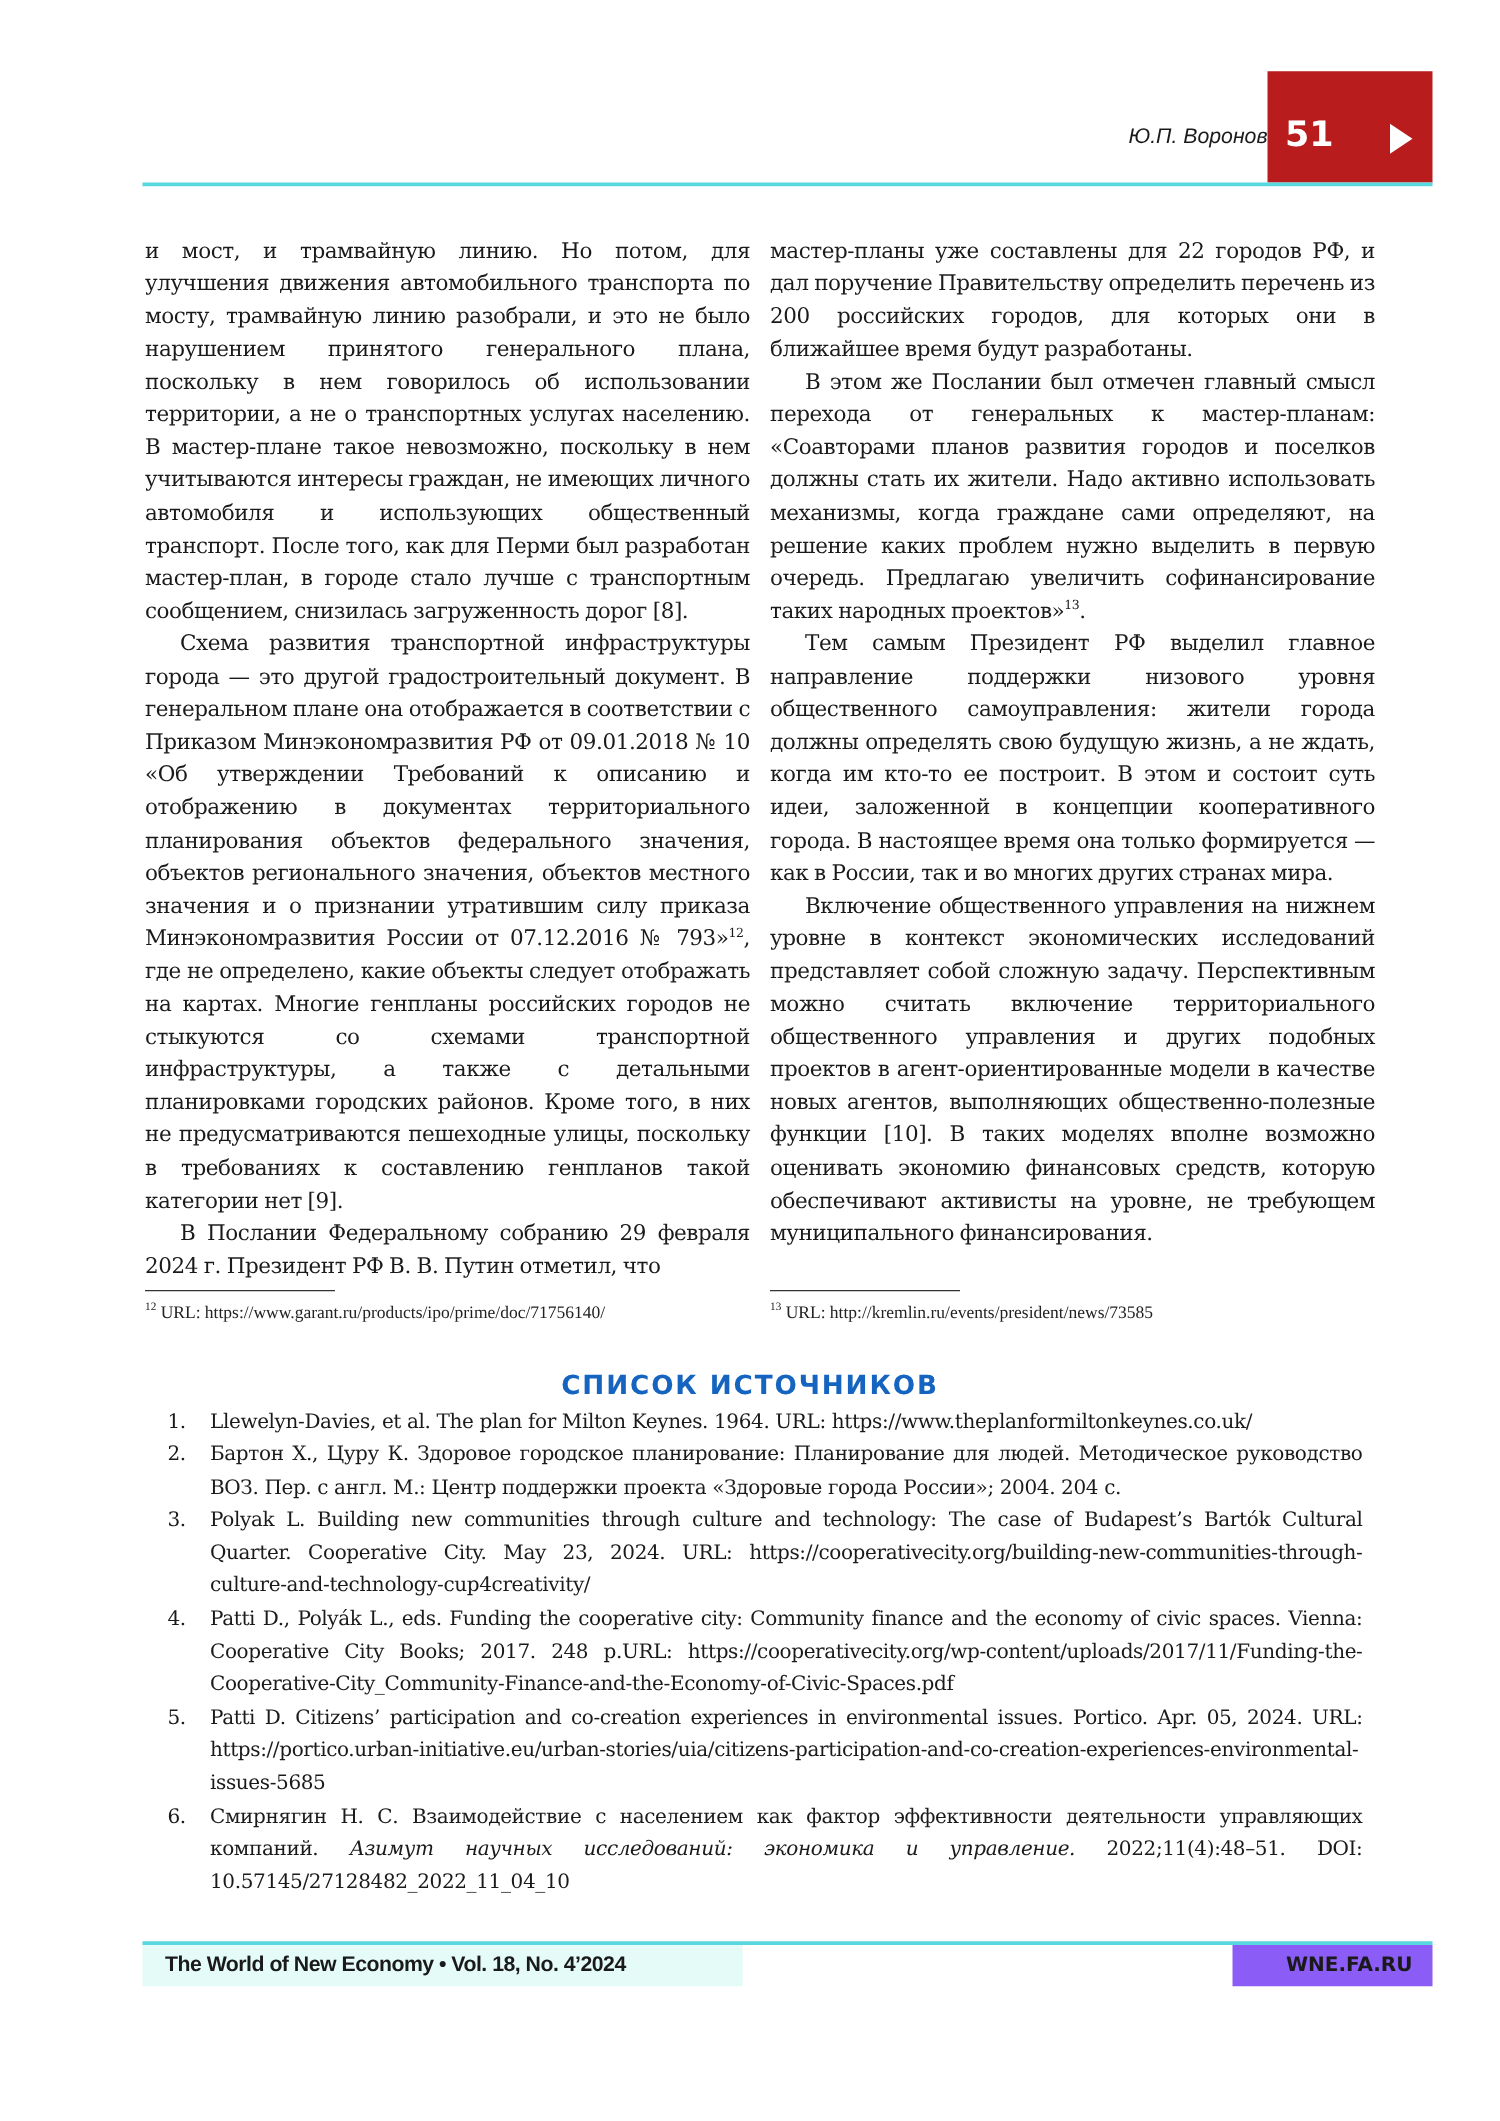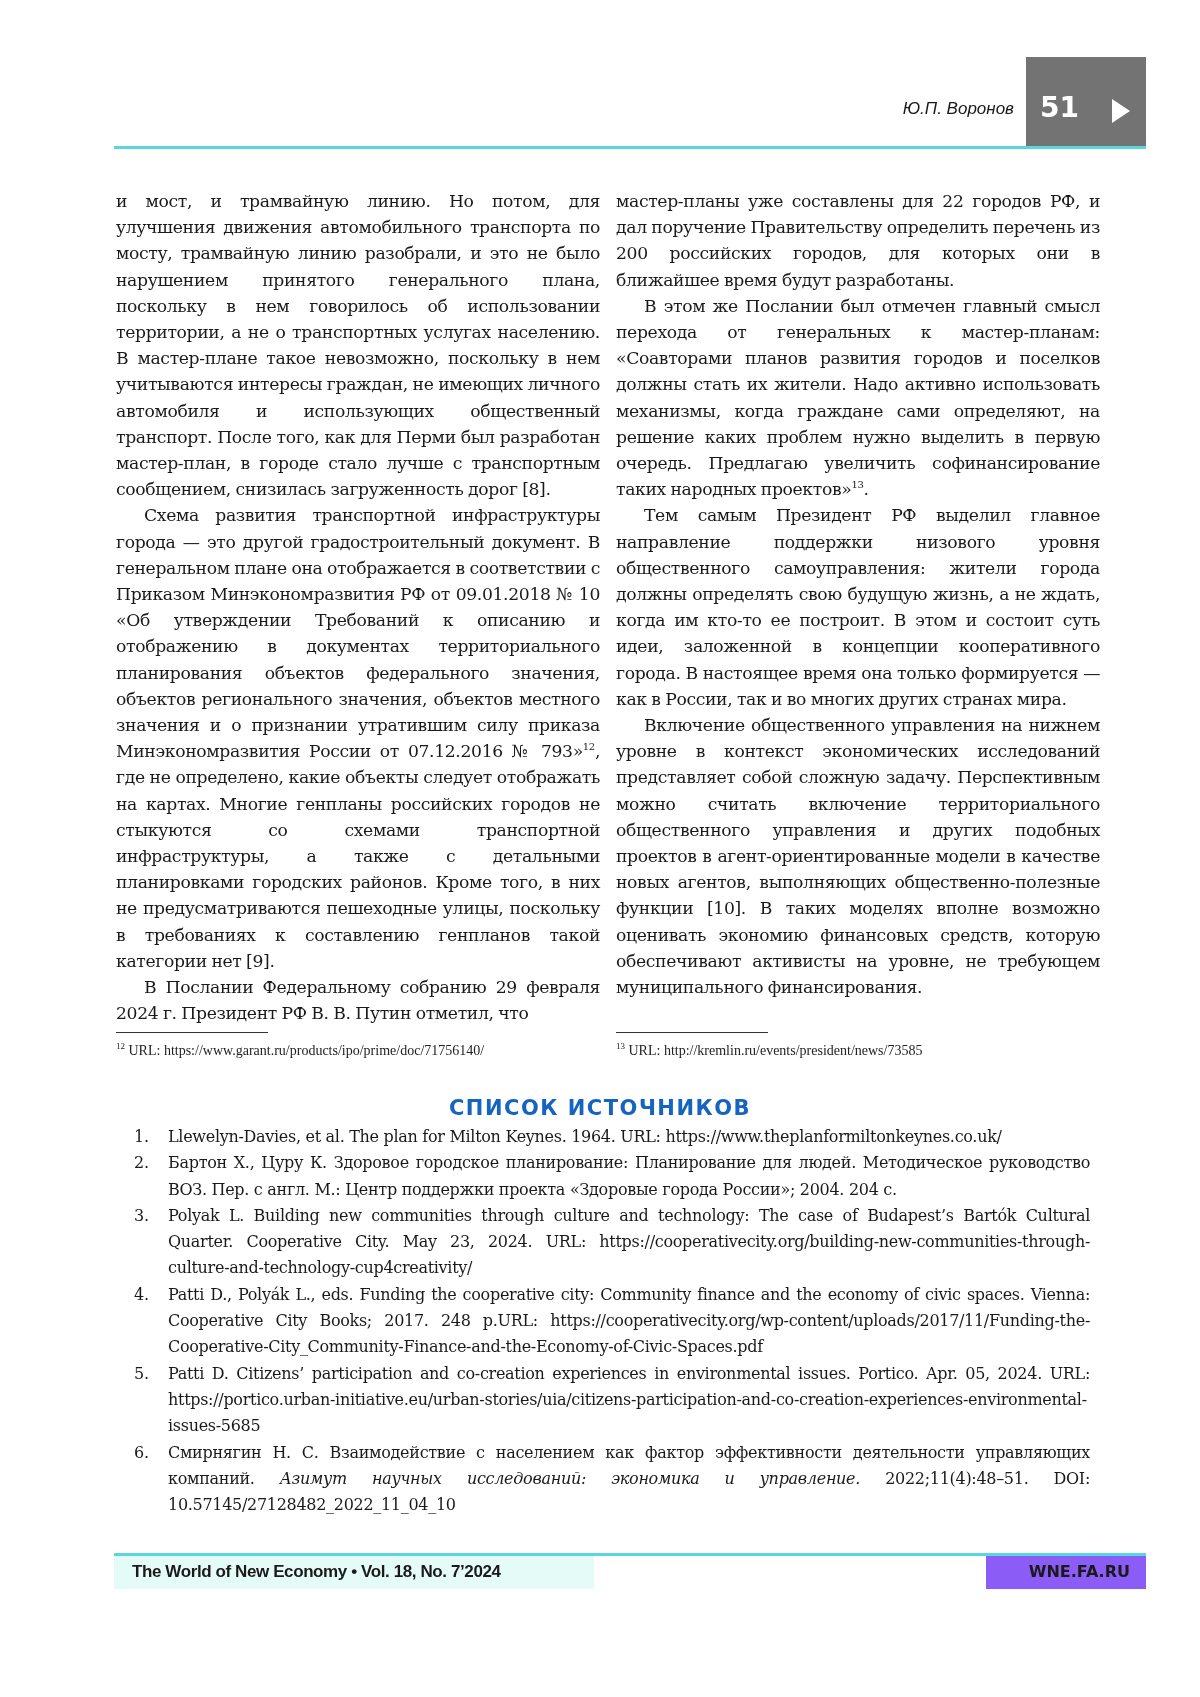--- a/index.html
+++ b/index.html
@@ -2,21 +2,21 @@
 <html><head>
 <meta charset="utf-8">
 <style>
   html, body { margin: 0; padding: 0; background: #ffffff; }
   body { width: 1200px; height: 1697px; position: relative; overflow: hidden; color: #1a1a1a; }
 
   
   .header { position: absolute; left: 114px; top: 57px; width: 1032px; height: 92px; }
   .header-rule { position: absolute; left: 0; bottom: 0; width: 100%; height: 3px; background: #58d7de; }
   .author { position: absolute; right: 132px; top: 42px; font-family: "Liberation Sans", sans-serif; font-style: italic; font-size: 17px; color: #1a1a1a; }
-  .pagebox { position: absolute; right: 0; top: 0; width: 120px; height: 89px; background: #737373; }
+  .pagebox { position: absolute; right: 0; top: 0; width: 132px; height: 89px; background: #b91c1c; }
   .pagenum { position: absolute; left: 14px; top: 34px; font-family: "DejaVu Sans", sans-serif; font-weight: bold; font-size: 28px; color: #ffffff; }
   .arrow { position: absolute; right: 16px; top: 42px; width: 0; height: 0; border-top: 12px solid transparent; border-bottom: 12px solid transparent; border-left: 18px solid #ffffff; }
 
   
   .col { position: absolute; top: 188px; width: 484px; font-family: "DejaVu Serif", serif; font-size: 17.2px; line-height: 26.2px; text-align: justify; letter-spacing: -0.35px; word-spacing: -0.5px; }
   .col-left { left: 116px; }
   .col-right { left: 616px; }
   .col p { margin: 0; hyphens: auto; }
   .col p.indent { text-indent: 28px; }
   sup { font-size: 10px; line-height: 0; vertical-align: super; }
@@ -102,18 +102,18 @@
     </div>
   <div class="ref">
       <span class="ref-num">6.</span>
       <span class="ref-text"><span>Смирнягин Н. С. Взаимодействие с населением как фактор эффективности деятельности управляющих компаний. </span><em>Азимут научных исследований: экономика и управление.</em><span> 2022;11(4):48–51. DOI: 10.57145/27128482_2022_11_04_10</span></span>
     </div>
 </div>
 
 <div class="footer">
   <div class="footer-rule"></div>
   <div class="footer-left">
-      <span>The World of New Economy • Vol. 18, No. 7’2024</span>
+      <span>The World of New Economy • Vol. 18, No. 4’2024</span>
     </div>
   <div class="footer-right">
       <span>WNE.FA.RU</span>
     </div>
 </div>
 
 </body></html>

